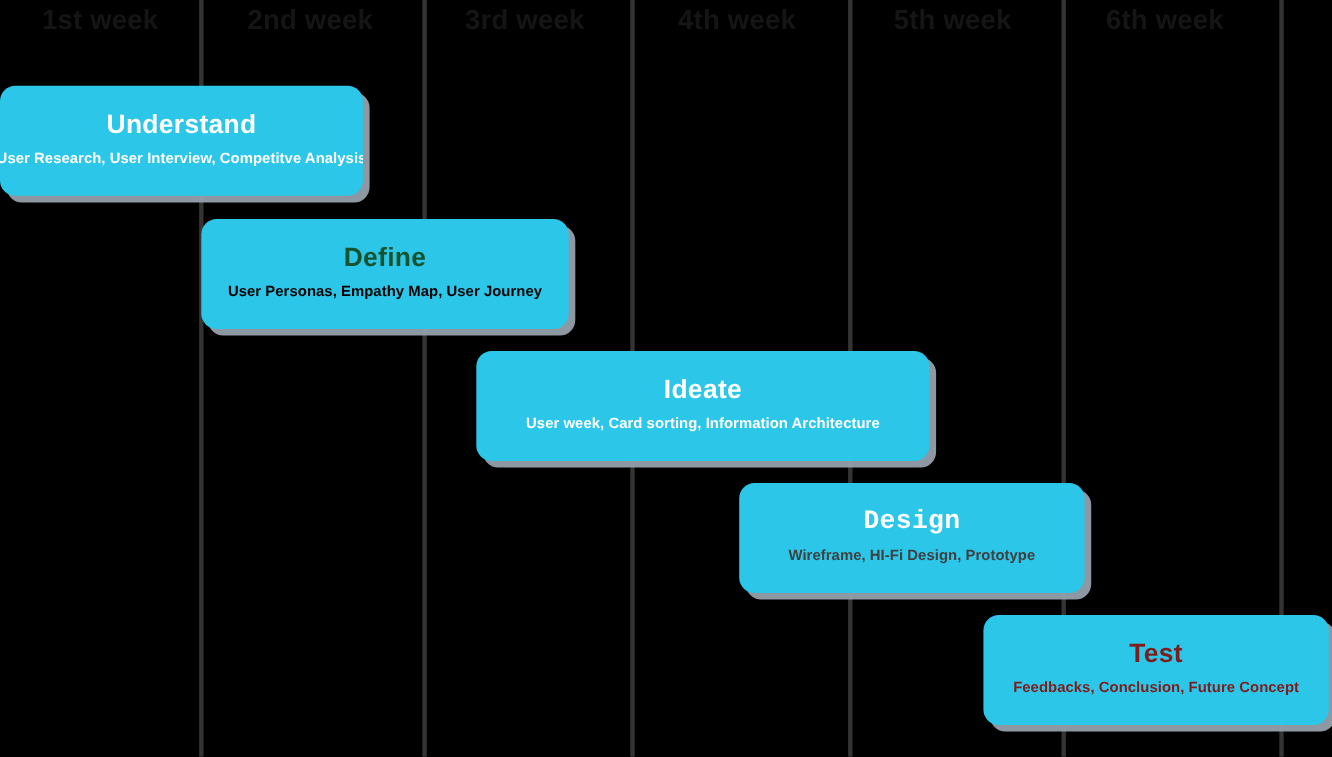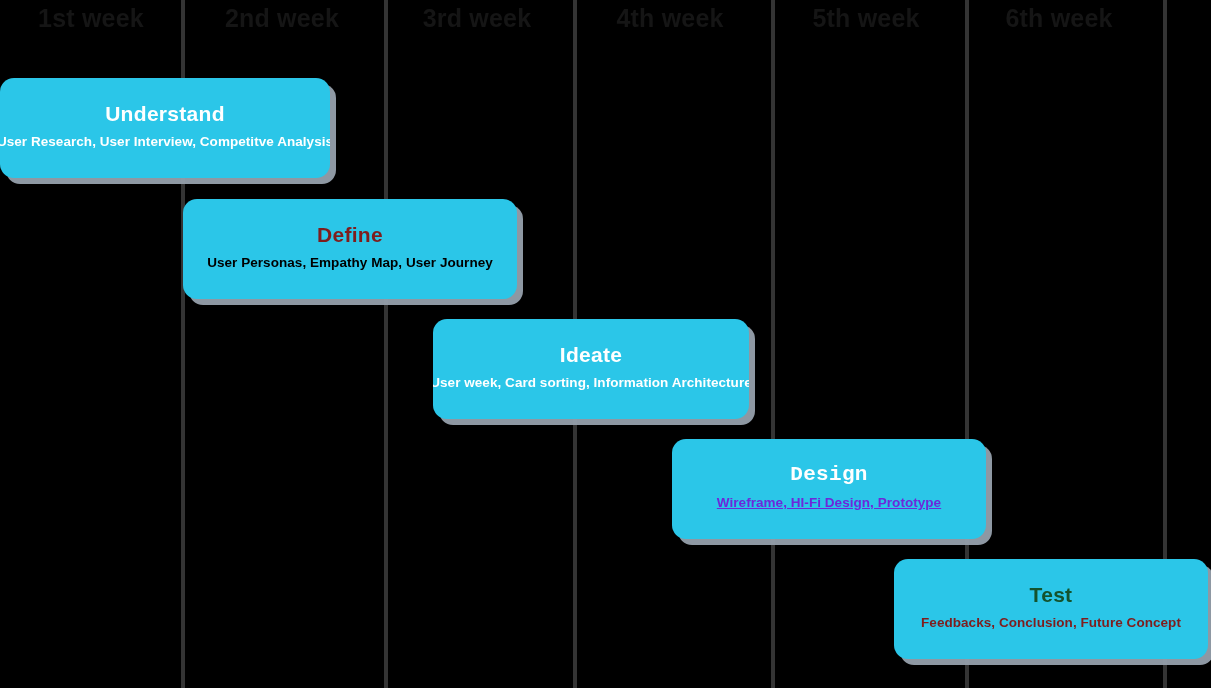--- a/index.html
+++ b/index.html
@@ -69,21 +69,21 @@
     display: flex;
     flex-direction: column;
     align-items: center;
     justify-content: center;
     padding: 10px 14px 14px;
     overflow: hidden;
   }
 
   .phase-title {
     color: #ffffff;
-    font-size: 21px;
+    font-size: 24px;
     font-weight: 700;
     letter-spacing: 0.3px;
     line-height: 1.15;
     text-align: center;
     white-space: nowrap;
   }
 
   .phase-sub {
     margin-top: 8px;
     color: #ffffff;
@@ -117,30 +117,30 @@
       <div class="week-label" style="left: 772px; width: 188px; color: rgb(21, 21, 21);">5th week</div>
       <div class="week-label" style="left: 964px; width: 190px; color: rgb(21, 21, 21);">6th week</div>
     </div>
 
   <div class="cards-layer">
       <div class="phase-card" style="left: 0px; top: 78px; width: 330px; height: 100px; background: rgb(43, 198, 232);">
         <div class="phase-title" style="color: rgb(255, 255, 255);">Understand</div>
         <div class="phase-sub" style="color: rgb(255, 255, 255);">User Research, User Interview, Competitve Analysis</div>
       </div>
       <div class="phase-card" style="left: 183px; top: 199px; width: 334px; height: 100px; background: rgb(43, 198, 232);">
-        <div class="phase-title" style="color: #7f1d1d;">Define</div>
+        <div class="phase-title" style="color: #14532d;">Define</div>
         <div class="phase-sub" style="color: #000000;">User Personas, Empathy Map, User Journey</div>
       </div>
-      <div class="phase-card" style="left: 433px; top: 319px; width: 316px; height: 100px; background: rgb(43, 198, 232);">
+      <div class="phase-card" style="left: 433px; top: 319px; width: 412px; height: 100px; background: rgb(43, 198, 232);">
         <div class="phase-title" style="color: rgb(255, 255, 255);">Ideate</div>
         <div class="phase-sub" style="color: rgb(255, 255, 255);">User week, Card sorting, Information Architecture</div>
       </div>
       <div class="phase-card" style="left: 672px; top: 439px; width: 314px; height: 100px; background: rgb(43, 198, 232);">
         <div class="phase-title" style="color: rgb(255, 255, 255); font-family: Liberation Mono, monospace;">Design</div>
-        <div class="phase-sub" style="color: #6d28d9; text-decoration: underline;">Wireframe, HI-Fi Design, Prototype</div>
+        <div class="phase-sub" style="color: #404040;">Wireframe, HI-Fi Design, Prototype</div>
       </div>
       <div class="phase-card" style="left: 894px; top: 559px; width: 314px; height: 100px; background: rgb(43, 198, 232);">
-        <div class="phase-title" style="color: #14532d;">Test</div>
+        <div class="phase-title" style="color: #7f1d1d;">Test</div>
         <div class="phase-sub" style="color: #7f1d1d;">Feedbacks, Conclusion, Future Concept</div>
       </div>
     </div>
 
 </div>
 
 </body></html>

